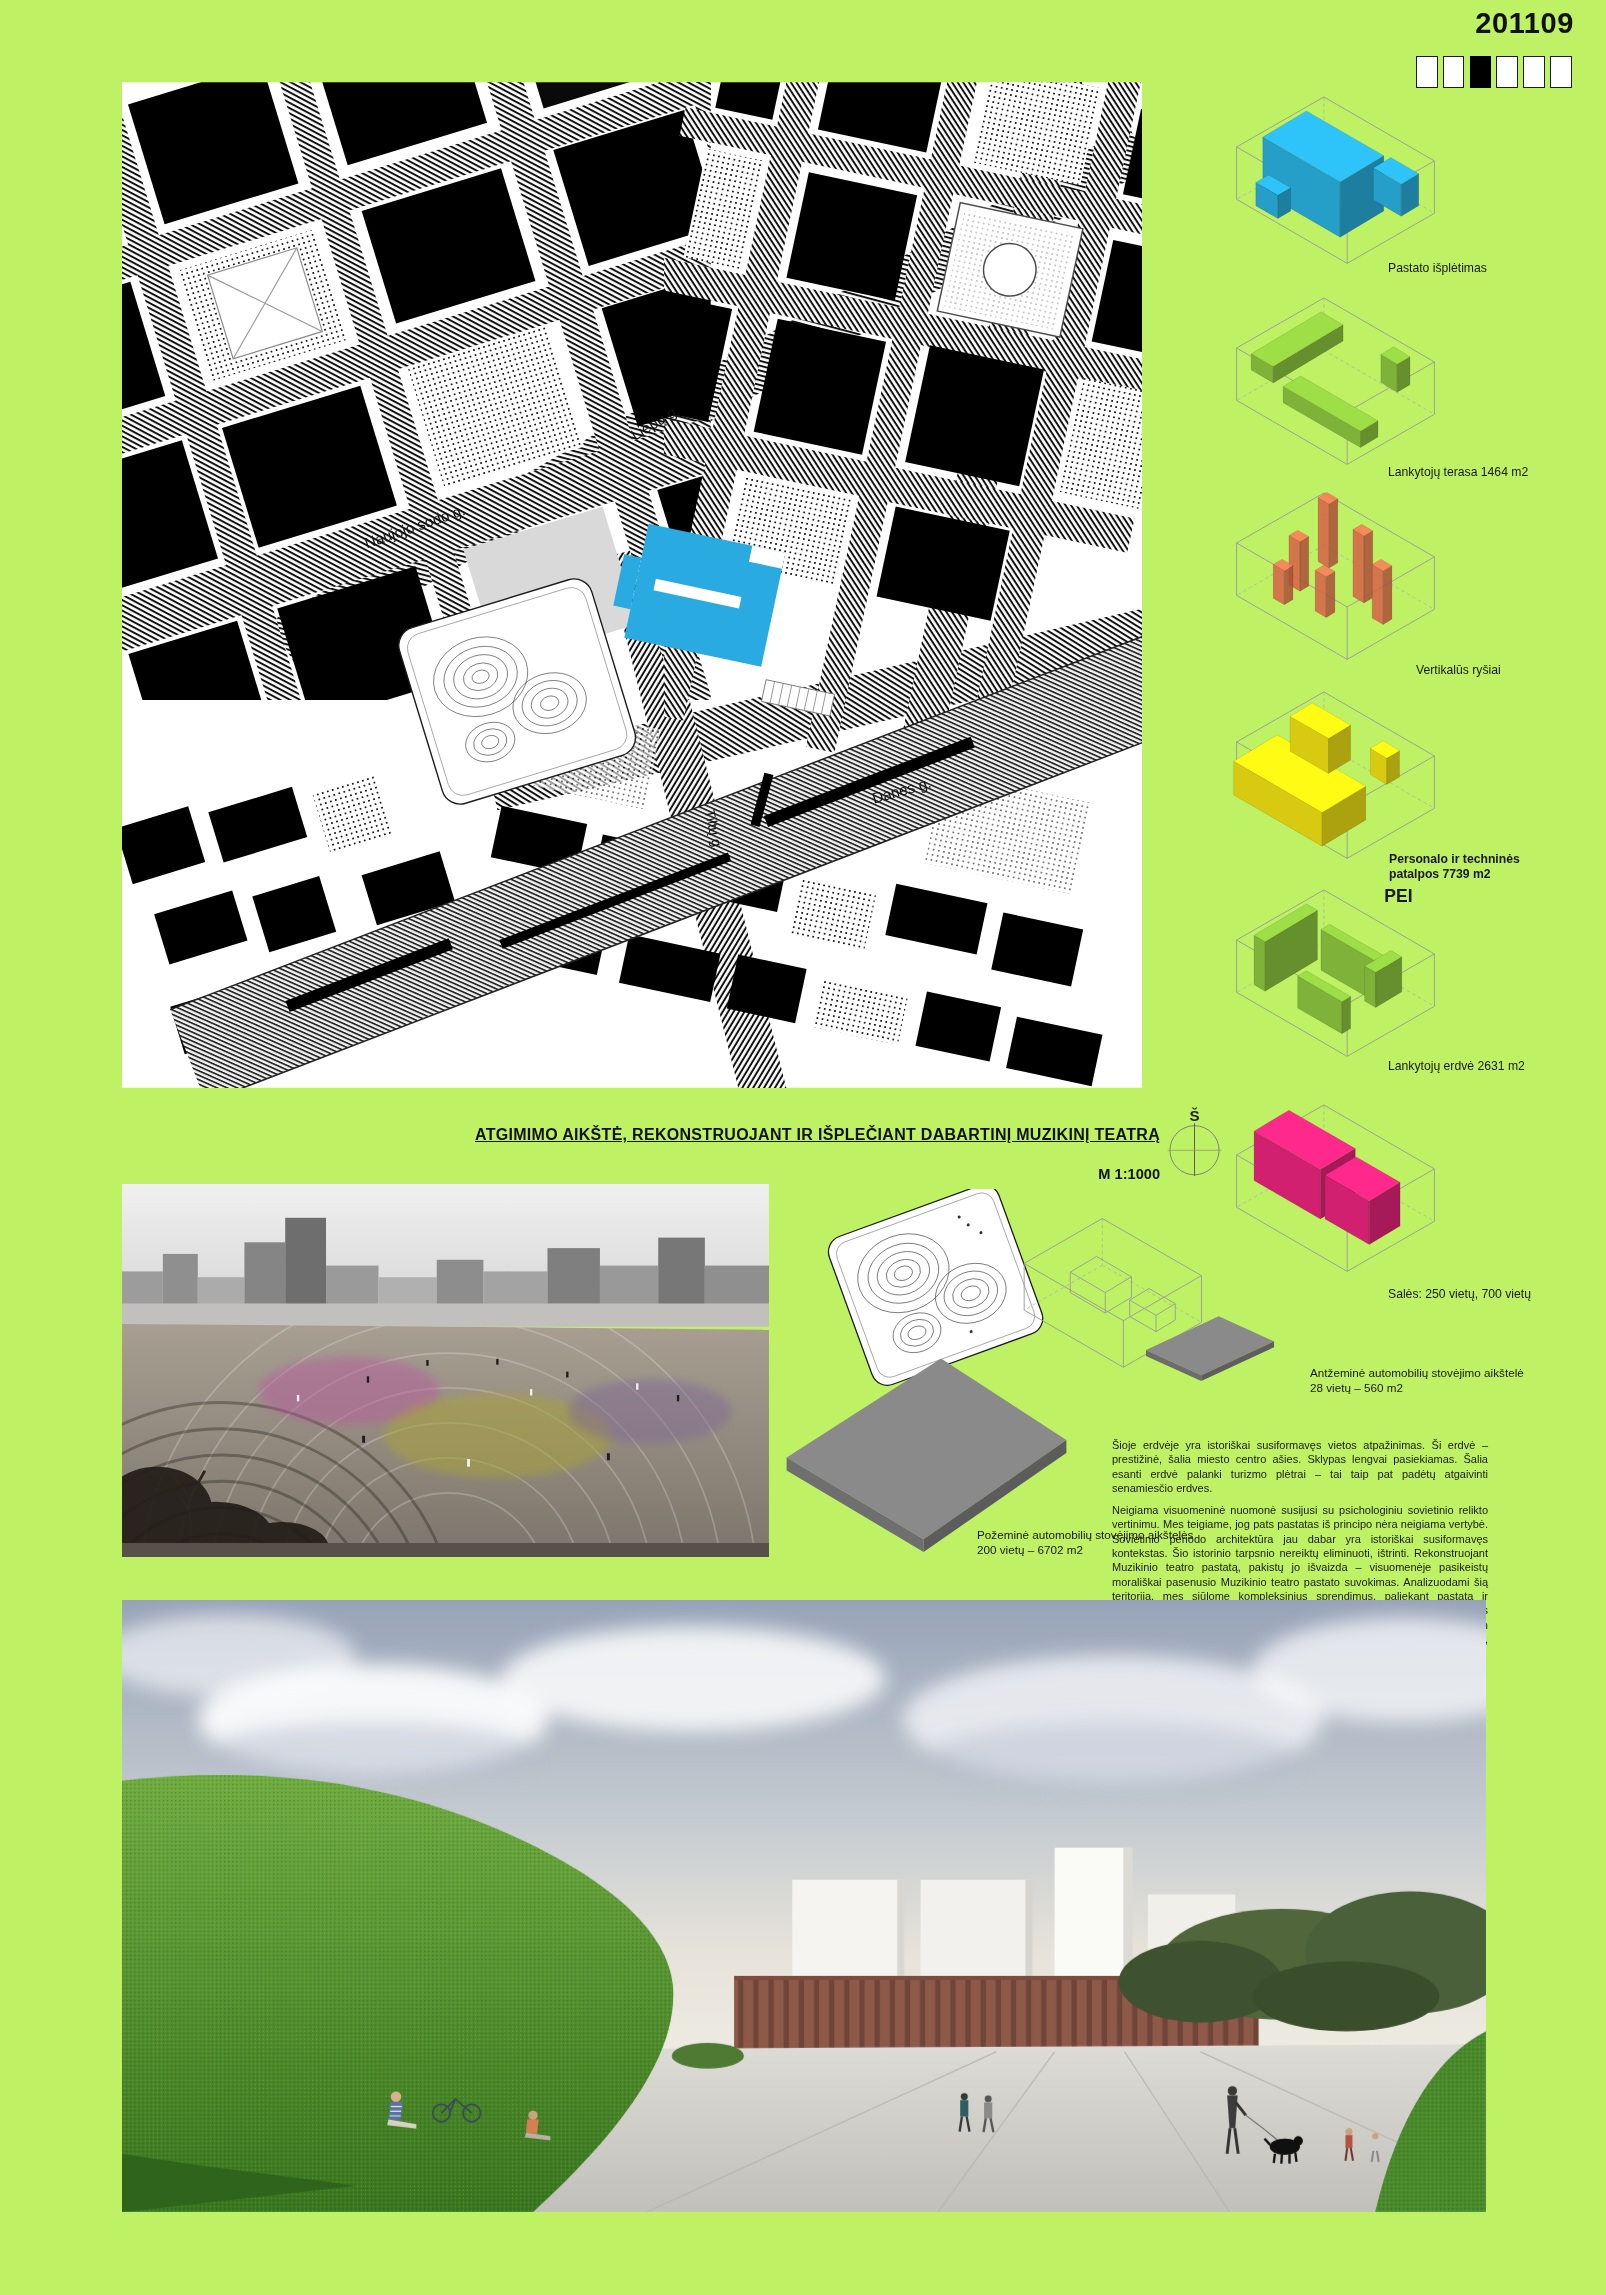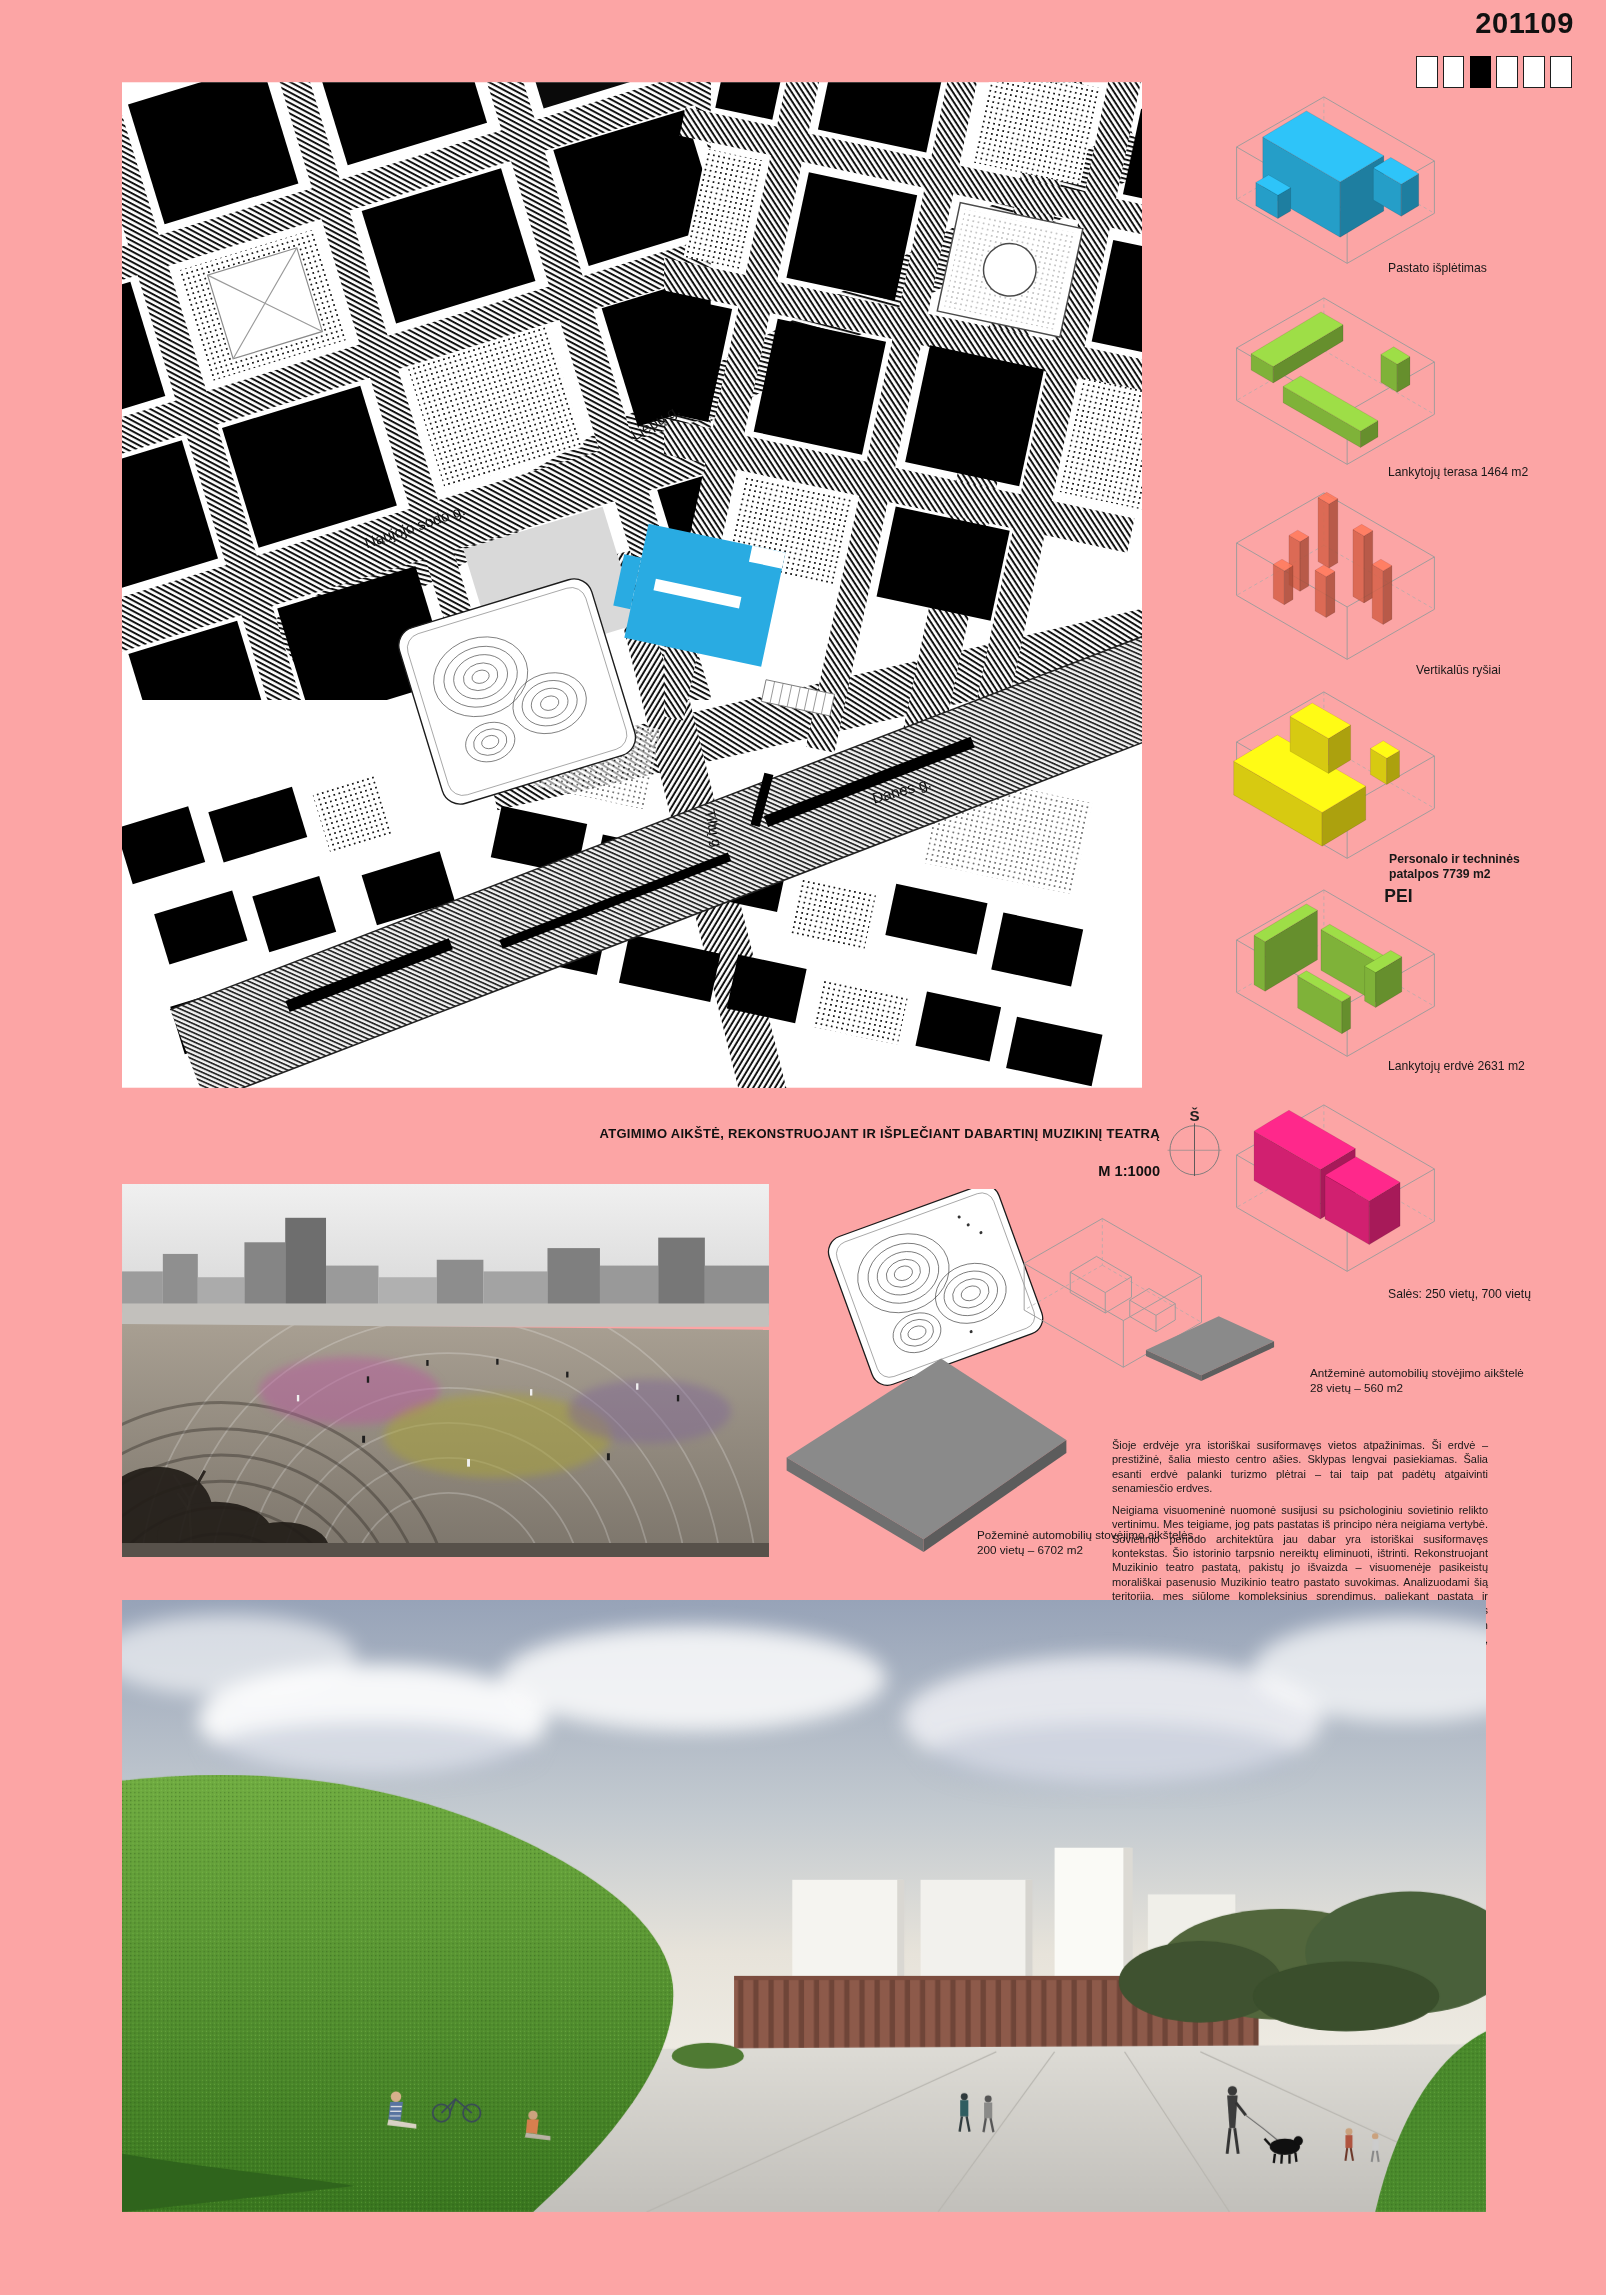--- a/index.html
+++ b/index.html
@@ -1,32 +1,32 @@
 <!DOCTYPE html>
 <html style="font-size:9.3px"><head>
 <meta charset="utf-8">
 <style>
   html,body{margin:0;padding:0;background:#fff;}
-  #board{position:relative;width:1607px;height:2295px;background:#fca5a5;
+  #board{position:relative;width:1607px;height:2295px;background:#bef264;
          font-family:"Liberation Sans",sans-serif;color:#1a1a1a;overflow:hidden;}
   .abs{position:absolute;}
 
   
   .board-number{font-size:29px;font-weight:bold;letter-spacing:0.6px;color:#111;text-align:right;}
   .page-squares{display:flex;gap:5.2px;}
   .page-squares .sq{width:21.6px;height:32px;border:1.7px solid #1e1e1e;background:#fff;box-sizing:border-box;}
   .page-squares .sq.filled{background:#000;border-color:#000;}
 
   
   .dlabel{font-size:12.2px;line-height:15px;color:#181818;}
   .dlabel .sub{display:block;font-size:17.5px;margin-left:-4.7px;margin-top:7px;}
 
   
   .title-block{text-align:right;}
-  .title-main{font-size:13px;font-weight:bold;letter-spacing:0.3px;color:#111;}
+  .title-main{font-size:16px;font-weight:bold;letter-spacing:0.3px;color:#111;text-decoration:underline;}
   .title-scale{font-size:14.6px;font-weight:bold;margin-top:22px;color:#111;}
 
   
   .descr{width:392px;font-size:11px;line-height:14.3px;text-align:justify;color:#191919;}
   .descr p{margin:8px;}
 
   
   .plabel{font-size:11.7px;line-height:14.6px;color:#181818;}
 
   

